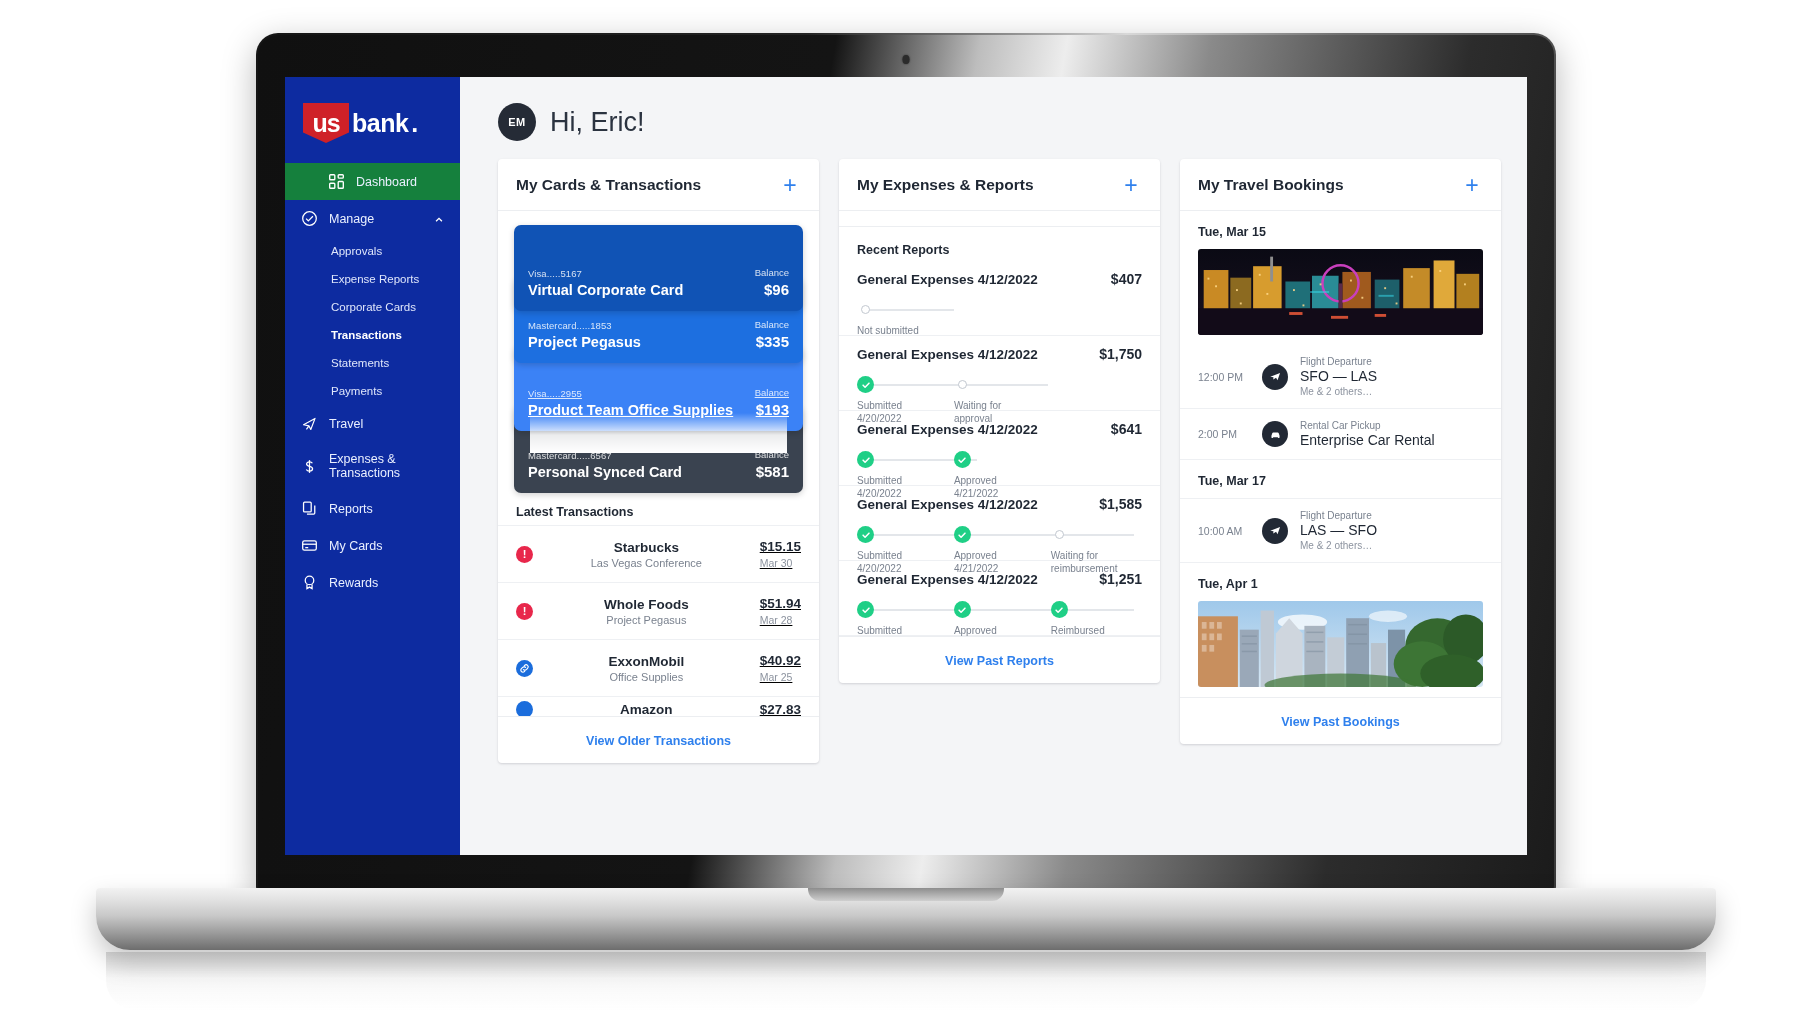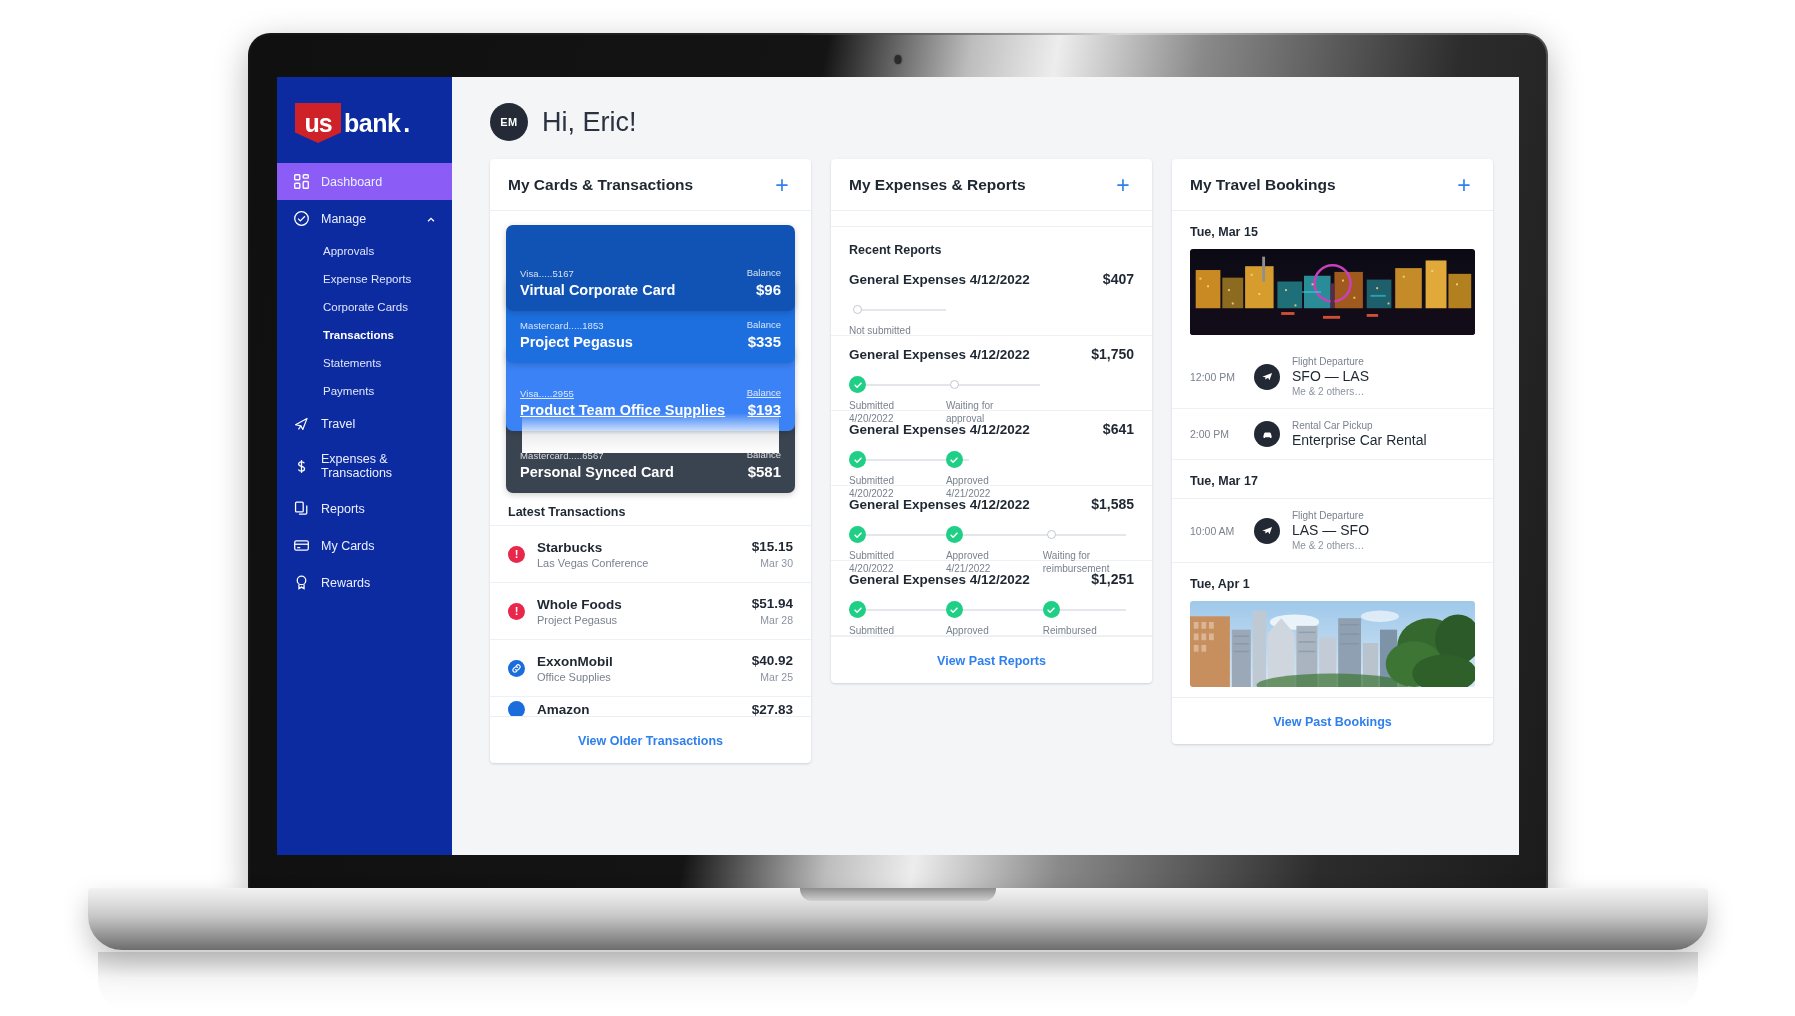--- a/index.html
+++ b/index.html
@@ -4,21 +4,21 @@
 <style>
   * { box-sizing: border-box; margin: 0; padding: 0; }
   html, body {
     width: 1795px; height: 1016px;
     background: #ffffff;
     font-family: "Liberation Sans", sans-serif;
     overflow: hidden;
   }
 
   
-  #stage { position: relative; width: 1508px; height: 1016px; background:#fff; }
+  #stage { position: relative; width: 1508px; height: 1016px; background:#fff;margin-left:8px; }
 
   .laptop-lid {
     position: absolute; left: 248px; top: 33px;
     width: 1300px; height: 860px;
     border-radius: 22px 22px 6px 6px;
     background: linear-gradient(100deg, #151515 0%, #232323 38%, #8f8f8f 52%, #d8d8d8 60%, #6e6e6e 75%, #3a3a3a 100%);
     padding: 3px;
     box-shadow: 0 10px 34px rgba(0,0,0,0.28);
   }
   .laptop-bezel {
@@ -76,21 +76,21 @@
     clip-path: polygon(0 0, 100% 0, 100% 74%, 50% 100%, 0 74%);
   }
   .brand-word { color:#fff; font-weight: 800; font-size: 25px; letter-spacing:-0.5px; }
   .brand-dot { color:#fff; font-weight:800; font-size:25px; }
 
   .nav-item {
     display:flex; align-items:center; gap:11px;
     padding: 10px 16px; color:#eaf0ff; font-size: 12.5px;
     cursor:pointer; position:relative;
   }
-  .nav-item.active { background:#8b5cf6; }
+  .nav-item.active { background:#15803d;justify-content:center; }
   .nav-item .ico { width:17px; height:17px; flex:0 0 17px; display:block; }
   .nav-item .ico svg { width:17px; height:17px; display:block; }
   .nav-chevron { margin-left:auto; width:10px; height:10px; }
 
   .nav-sub {
     display:block; padding: 8px 16px 8px 46px;
     color:#dfe6fb; font-size: 11.5px; cursor:pointer;
   }
   .nav-sub.current { font-weight: 700; color:#ffffff; }
 
@@ -169,24 +169,24 @@
   .txn {
     display:flex; align-items:center; gap:12px;
     padding: 13px 18px; border-top: 1px solid #eef0f3; cursor:pointer;
   }
   .txn:first-of-type { border-top: 1px solid #eef0f3; }
   .txn-badge { width: 17px; height:17px; flex:0 0 17px; border-radius:50%;
     display:flex; align-items:center; justify-content:center; font-size:11px; color:#fff; font-weight:700; }
   .txn-badge.alert { background:#e8274b; }
   .txn-badge.link  { background:#1b6ddc; }
   .txn-badge svg { width:11px; height:11px; }
-  .txn-main { flex:1 1 auto; min-width:0; }
+  .txn-main { flex:1 1 auto; min-width:0;text-align:center; }
   .txn-name { font-size: 13.5px; font-weight:700; color:#1f2733; }
   .txn-sub { font-size: 11px; color:#7a828f; margin-top:2px; }
-  .txn-right { text-align:right; }
+  .txn-right { text-align:left;text-decoration:underline; }
   .txn-amt { font-size: 13.5px; font-weight:700; color:#1f2733; }
   .txn-date { font-size: 10.5px; color:#8c939f; margin-top:3px; }
   .txn.clipped { overflow:hidden; height: 20px; padding-top:6px; padding-bottom:0; }
 
   
   .rep-top-pad { height: 16px; border-bottom:1px solid #eceef1; }
   .rep-label { font-size: 12.5px; font-weight:700; color:#1f2733; padding: 16px 18px 4px 18px; }
   .report { padding: 10px 18px 16px 18px; border-bottom:1px solid #eef0f3; cursor:pointer; }
   .rep-row { display:flex; justify-content:space-between; align-items:baseline;gap:8px; }
   .rep-name { font-size: 13.5px; font-weight:700; color:#1f2733; }

